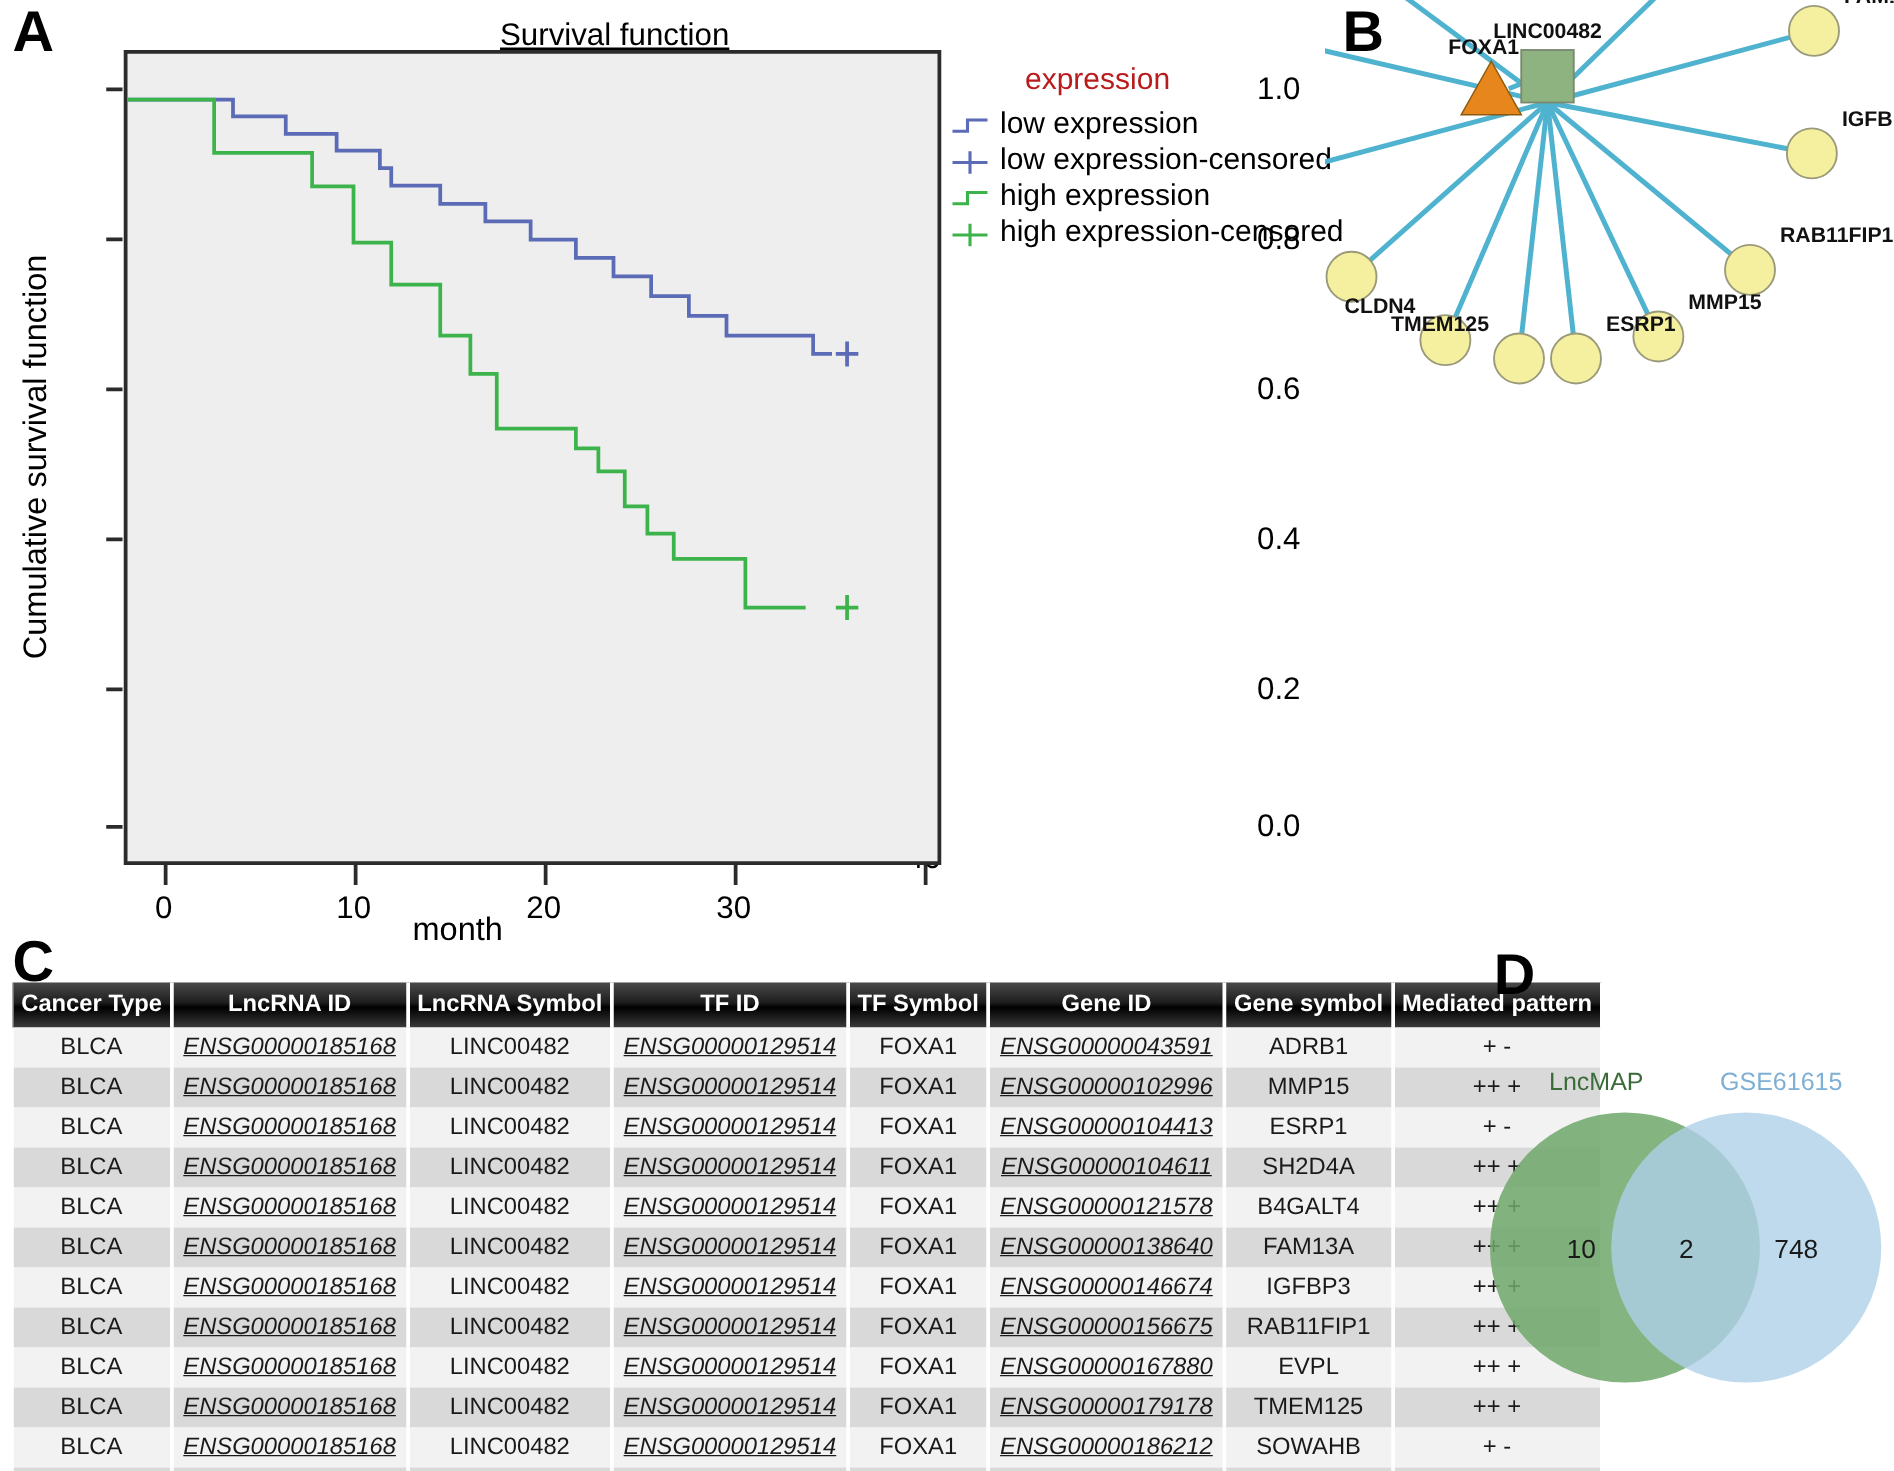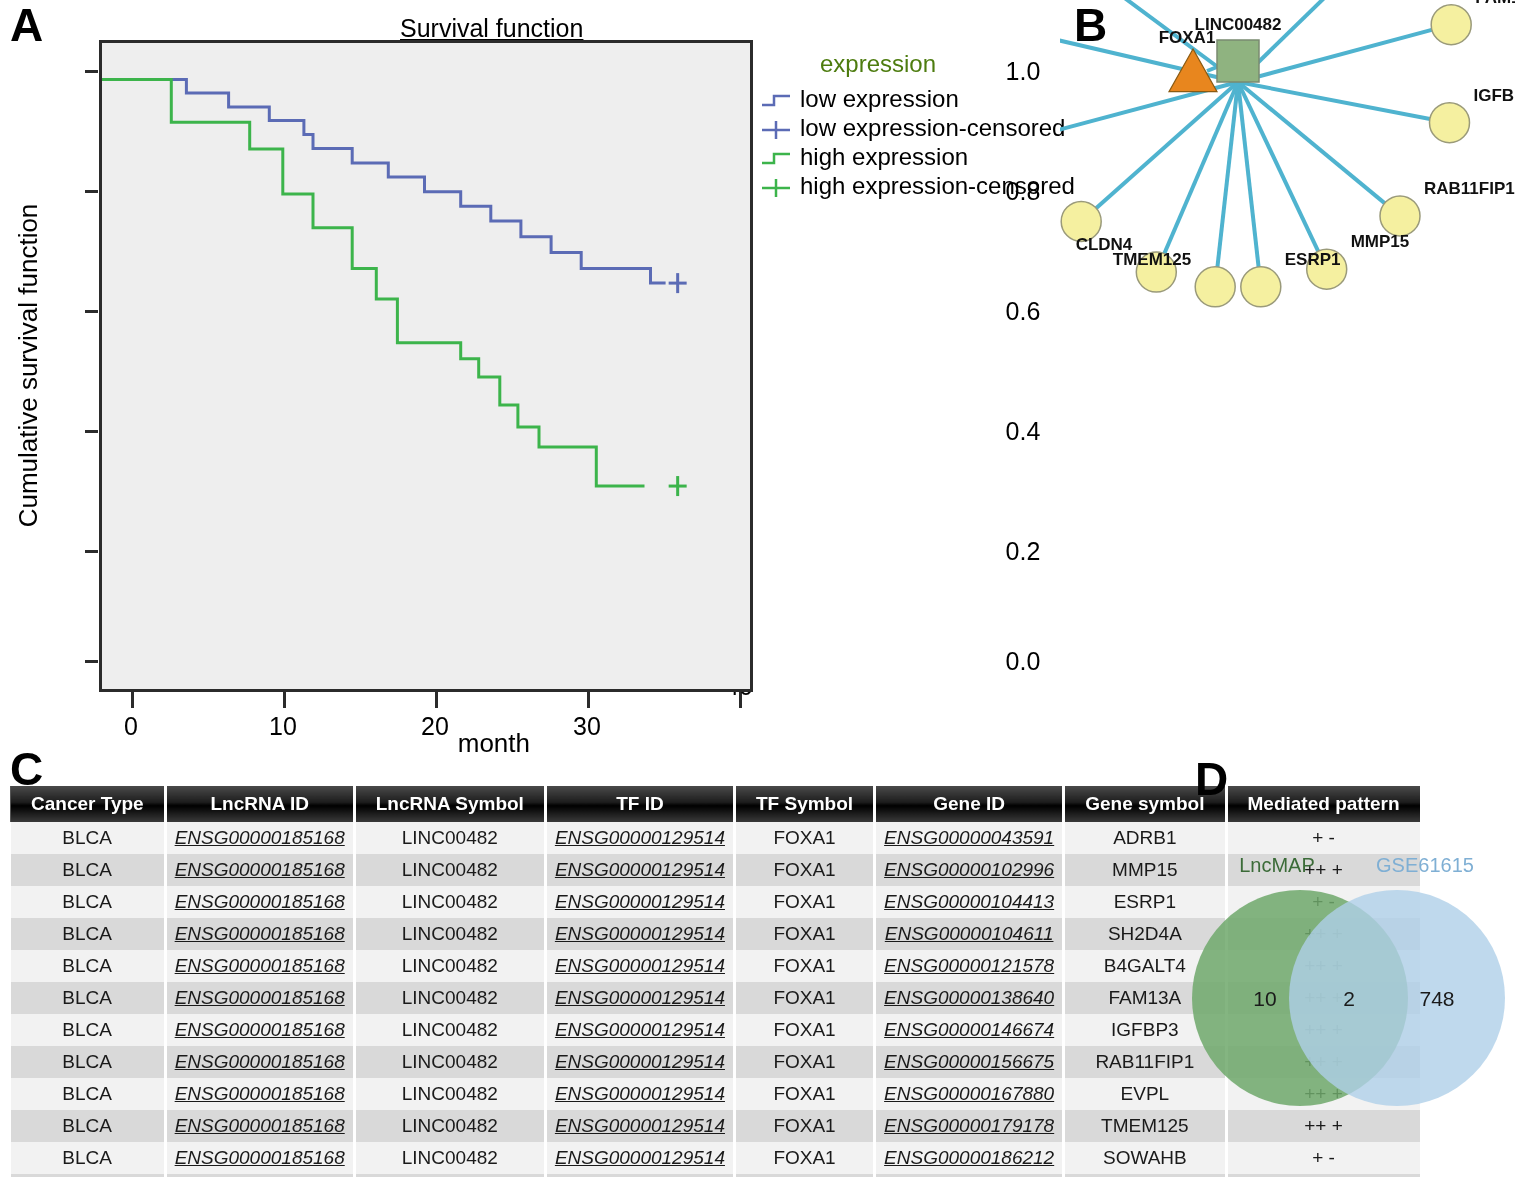--- a/index.html
+++ b/index.html
@@ -37,38 +37,38 @@
     position:absolute;font-size:25px;color:#000;text-align:center;width:60px;
   }
   .xtick-mark{position:absolute;top:692px;width:3px;height:16px;background:#2b2b2b;}
   #y-axis-title{
     position:absolute;left:-182px;top:350px;width:420px;
     transform:rotate(-90deg);
     font-size:26px;color:#000;text-align:center;
   }
   #x-axis-title{
     position:absolute;left:330px;top:728px;width:200px;
-    font-size:26px;color:#000;text-align:right;
+    font-size:26px;color:#000;text-align:left;
   }
   
   #legend{position:absolute;left:760px;top:50px;width:300px;}
-  #legend-title{font-size:24px;color:#4d7c0f;margin:0 0 6px 60px;}
+  #legend-title{font-size:24px;color:#b91c1c;margin:0 0 6px 60px;}
   .legend-row{display:flex;align-items:flex-end;height:29px;}
   .legend-glyph{width:40px;height:24px;flex:0 0 40px;}
   .legend-label{font-size:24px;color:#000;white-space:nowrap;}
   
   #panelB{position:absolute;left:1060px;top:0;width:455px;height:740px;}
   #network-svg{position:absolute;left:0;top:0;}
   
   #panelC{position:absolute;left:0;top:748px;width:1165px;}
   table{border-collapse:collapse;font-size:19px;color:#1a1a1a;}
   thead th{
     background:linear-gradient(to bottom,#4a4a4a 0%,#1d1d1d 45%,#000000 55%,#3a3a3a 100%);
     color:#ffffff;font-weight:bold;font-size:19px;
-    padding:7px 20px;text-align:center;white-space:nowrap;
+    padding:7px 6px;text-align:center;white-space:nowrap;
     border-right:3px solid #ffffff;border-left:1px solid #555;
   }
   tbody td{
     padding:5px 8px;text-align:center;white-space:nowrap;
     border-right:3px solid #ffffff;
   }
   tbody tr:nth-child(odd) td{background:#f2f2f2;}
   tbody tr:nth-child(even) td{background:#d9d9d9;}
   td.ens{font-style:italic;text-decoration:underline;}
   

